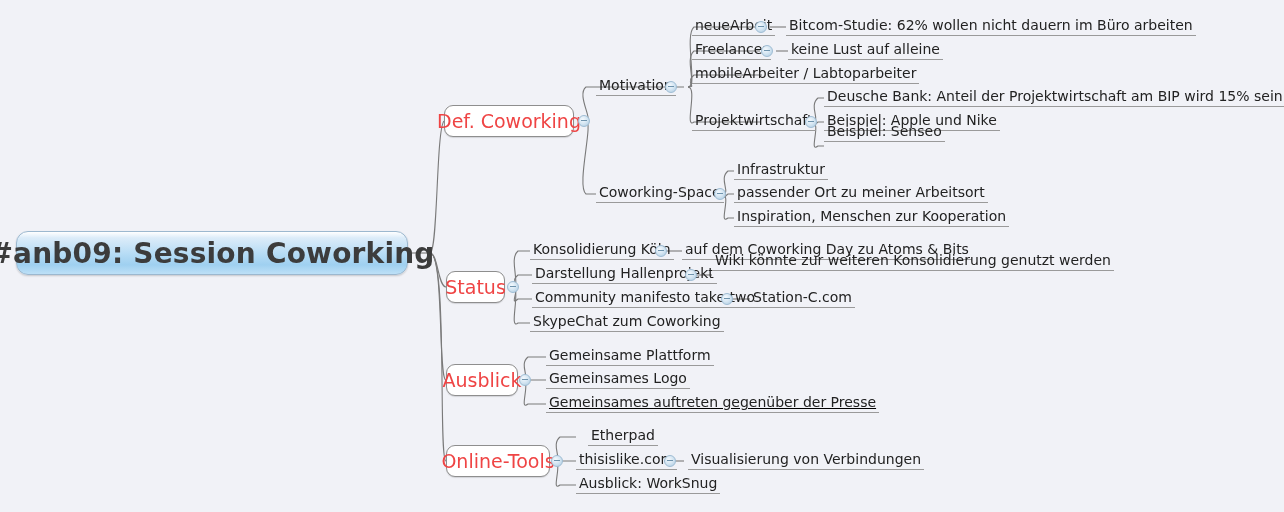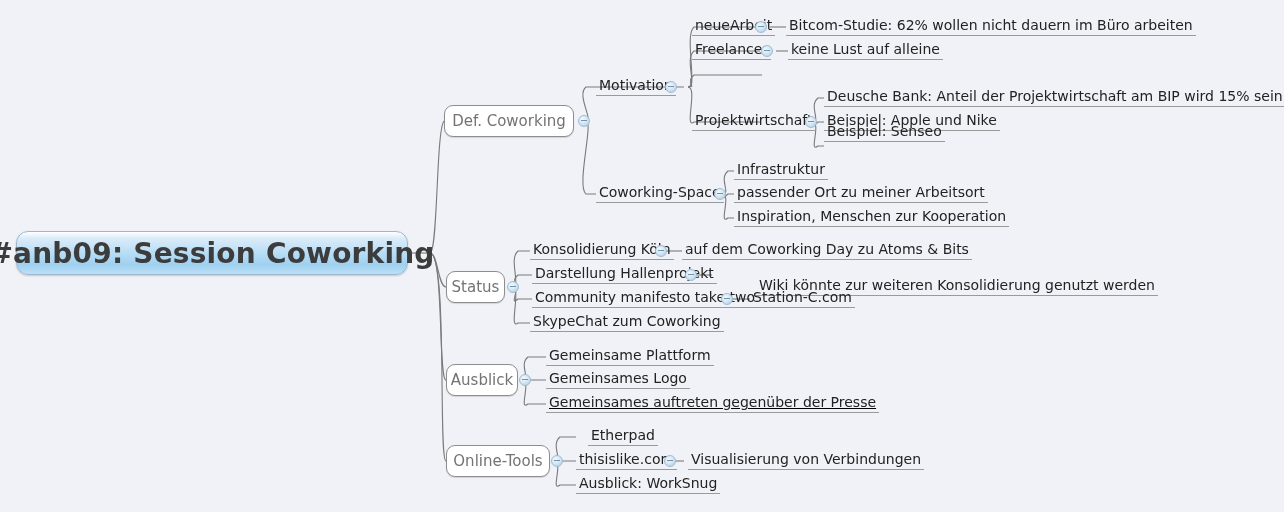--- a/index.html
+++ b/index.html
@@ -34,21 +34,21 @@
   .n1{
     position:absolute;
     box-sizing:border-box;
     border:1px solid #8e8e8e;
     border-radius:9px;
     background:#ffffff;
     box-shadow:0 1px 1px rgba(0,0,0,.13);
     display:flex;align-items:center;justify-content:center;
     height:32px;
   }
-  .n1 .lbl{font-size:15px;color:#737373;white-space:nowrap;}
+  .n1 .lbl{font-size:19px;color:#ef4444;white-space:nowrap;}
 
   
   .node{
     position:absolute;
     white-space:nowrap;
     display:flex;align-items:flex-end;
   }
   .node .txt{
     font-size:14px;color:#222;
     line-height:17px;
@@ -167,20 +167,23 @@
   </div>
 
   <div class="node" style="left:692px;top:41px;">
     <span class="txt">Freelancer</span>
   </div>
   <div class="toggle" style="left:761px;top:45px;"></div>
   <div class="node" style="left:788px;top:41px;">
     <span class="txt">keine Lust auf alleine</span>
   </div>
 
+  <div class="node" style="left:692px;top:65px;">
+    <span class="txt">mobileArbeiter / Labtoparbeiter</span>
+  </div>
 
   <div class="node" style="left:692px;top:112px;">
     <span class="txt">Projektwirtschaft</span>
   </div>
   <div class="toggle" style="left:805px;top:116px;"></div>
 
   <div class="node" style="left:824px;top:88px;">
     <span class="txt">Deusche Bank: Anteil der Projektwirtschaft am BIP wird 15% sein in 2020</span>
   </div>
   <div class="node" style="left:824px;top:112px;">
@@ -205,21 +208,21 @@
   </div>
   <div class="toggle" style="left:655px;top:245px;"></div>
   <div class="node" style="left:682px;top:241px;">
     <span class="txt">auf dem Coworking Day zu Atoms &amp; Bits</span>
   </div>
 
   <div class="node" style="left:532px;top:265px;">
     <span class="txt">Darstellung Hallenprojekt</span>
   </div>
   <div class="toggle" style="left:685px;top:269px;"></div>
-  <div class="node" style="left:712px;top:277px;margin-left:44px;">
+  <div class="node" style="left:712px;top:252px;">
     <span class="txt">Wiki könnte zur weiteren Konsolidierung genutzt werden</span>
   </div>
 
   <div class="node" style="left:532px;top:289px;">
     <span class="txt">Community manifesto take two</span>
   </div>
   <div class="toggle" style="left:721px;top:293px;"></div>
   <div class="node" style="left:750px;top:289px;">
     <span class="txt">Station-C.com</span>
   </div>

